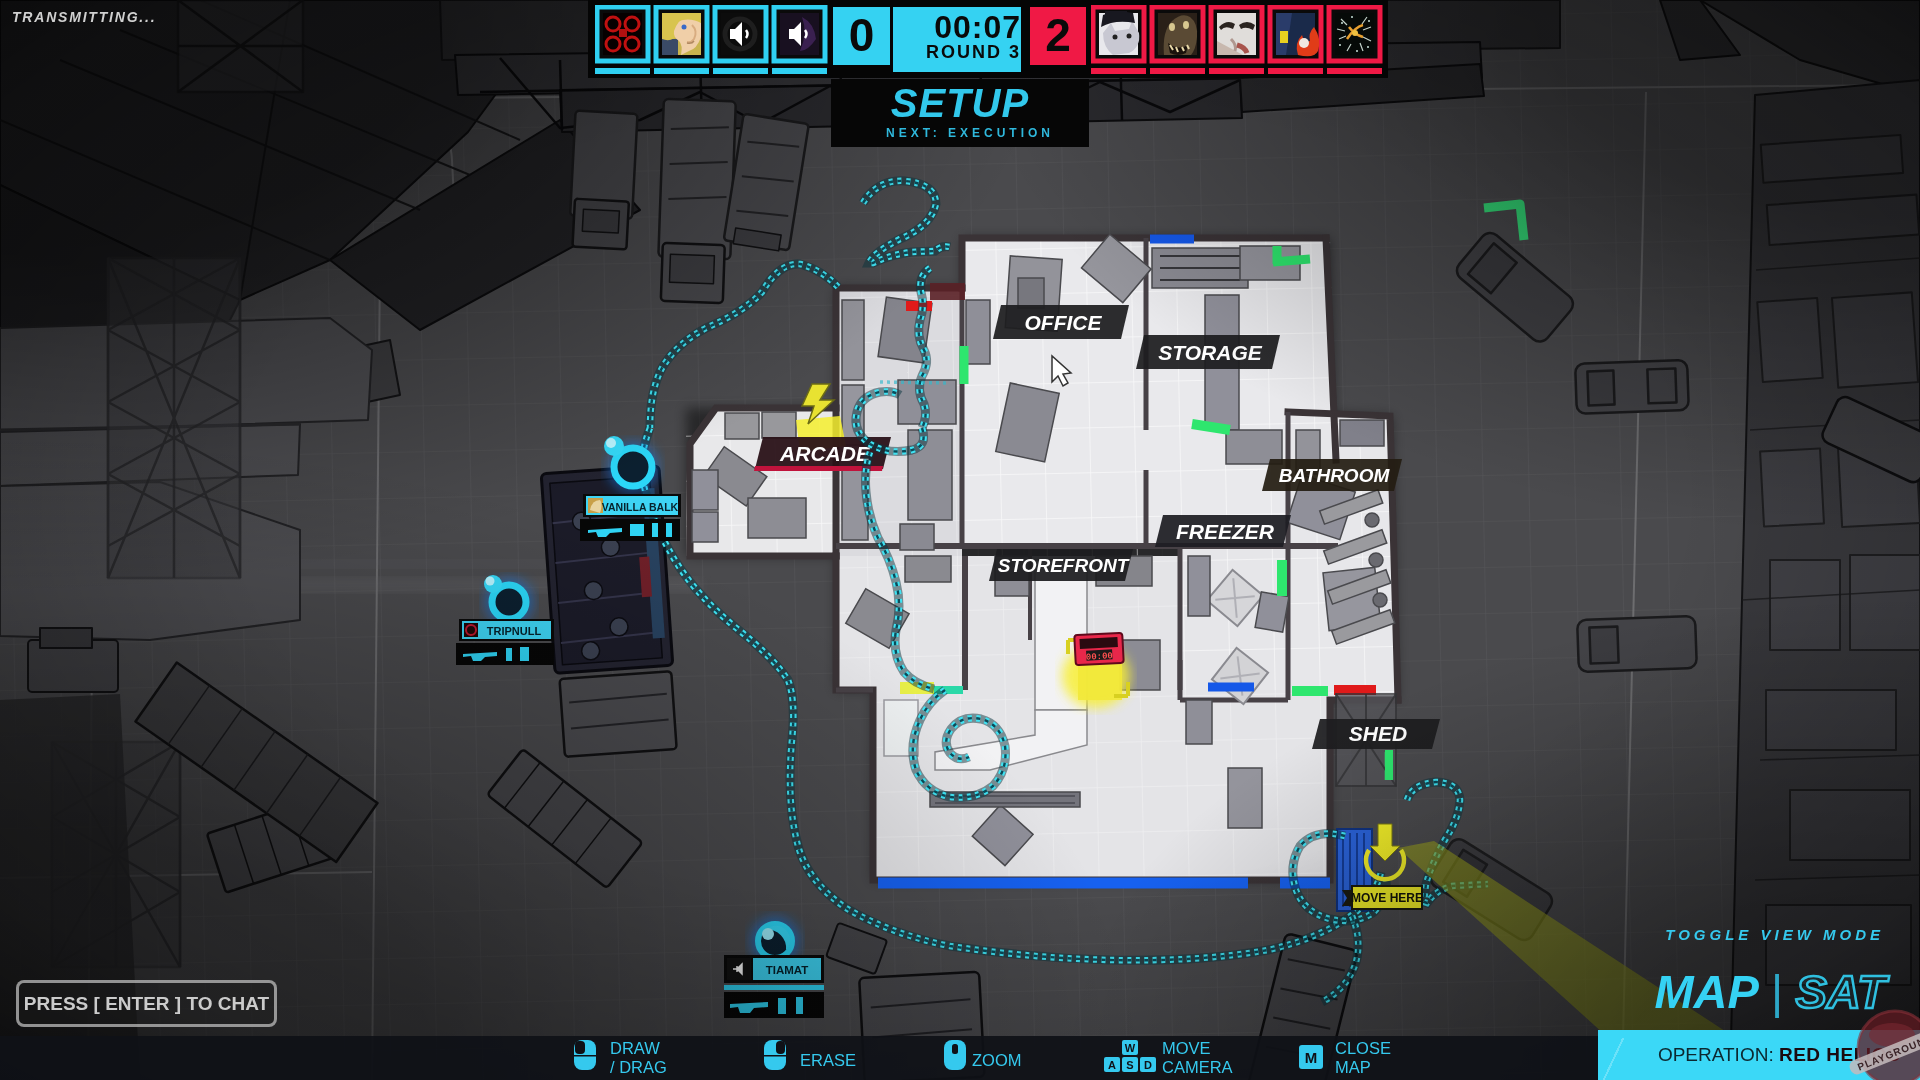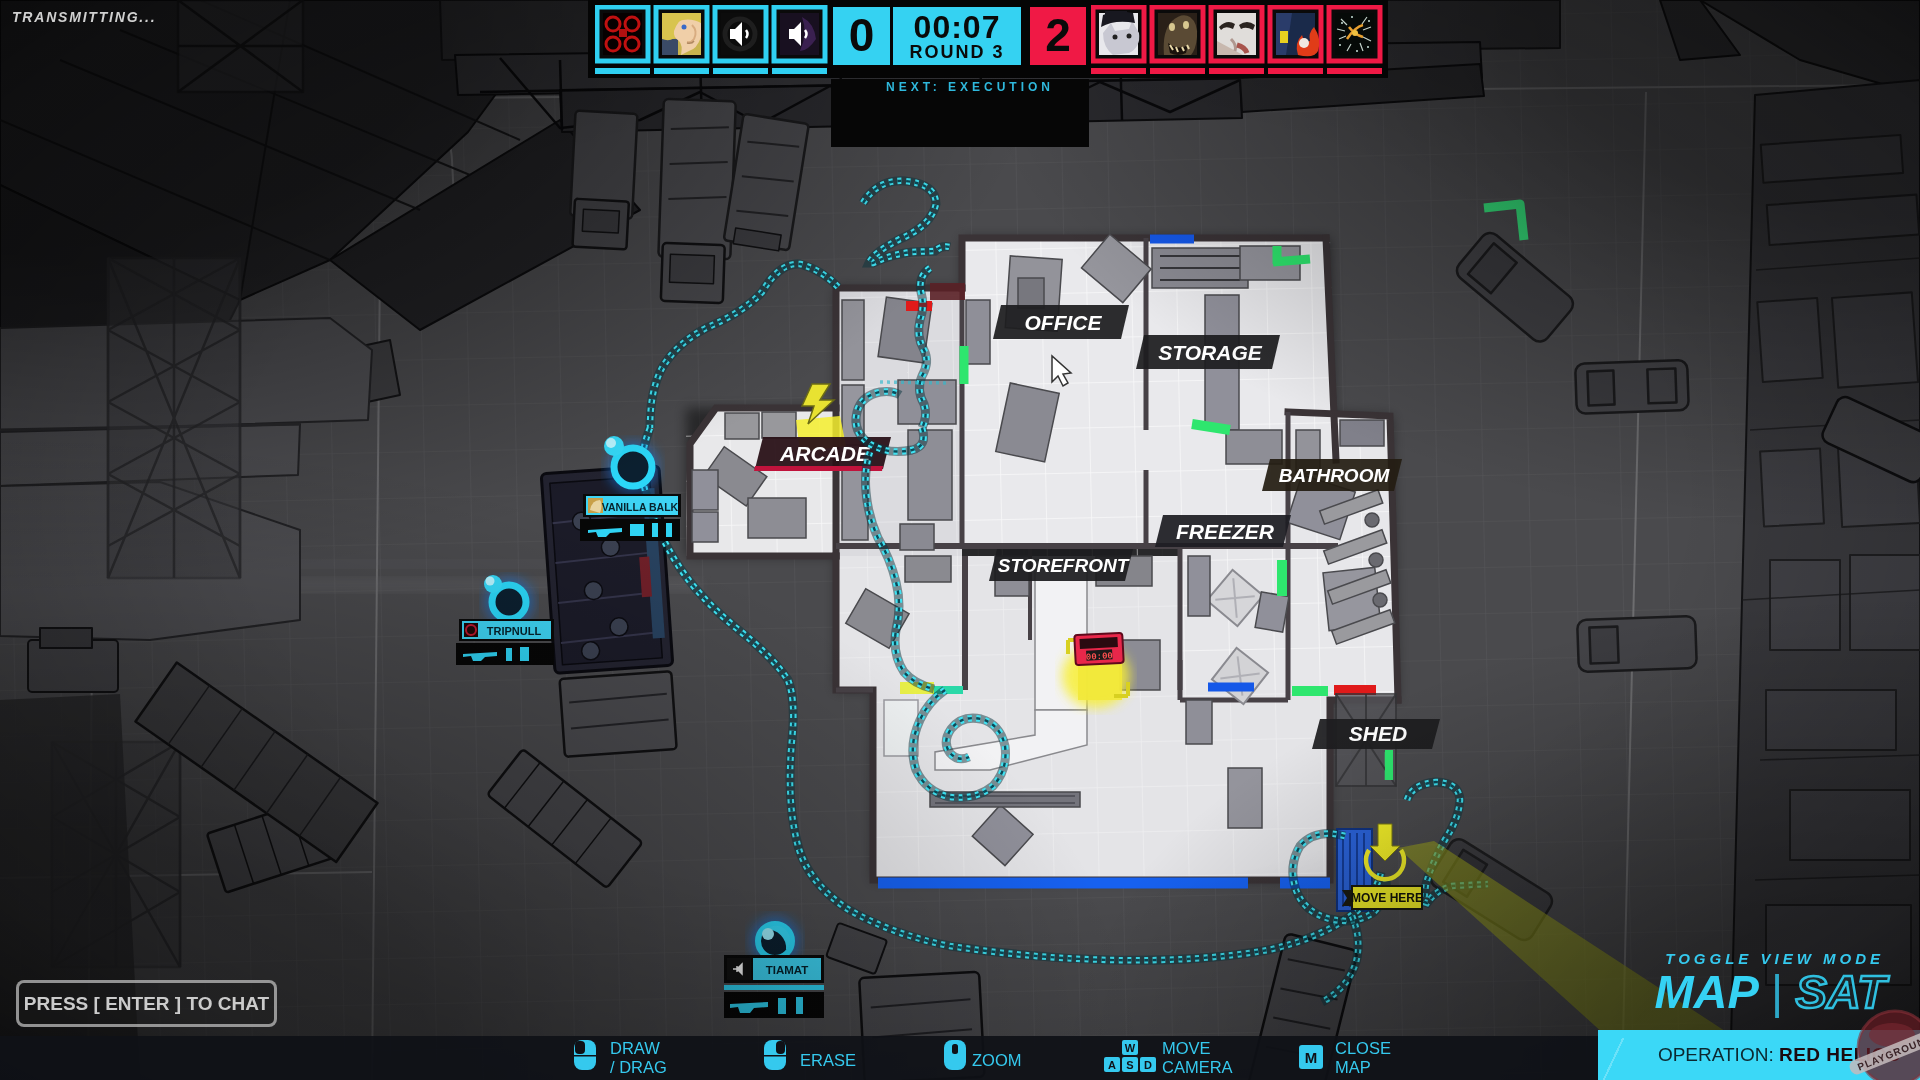--- a/index.html
+++ b/index.html
@@ -703,21 +703,21 @@
           <rect x="8" y="8" width="39" height="42" fill="#181020"></rect>
   <path d="M30,12 q12,6 14,22 q-8,12 -16,12 q8,-18 2,-34" fill="#3a2050"></path>
   <path d="M17,24 h5 l7,-7 v24 l-7,-7 h-5 Z" fill="#fff"></path>
           <path d="M33,25 q3,4 0,8" stroke="#fff" stroke-width="2.5" fill="none"></path>
   <rect x="0" y="63" width="55" height="6" fill="#2fd0f2"></rect>
         </g>
 </svg>
 
 <div class="hud" style="left:833px;top:7px;width:57px;height:58px;background:#35d2f2;color:#0a0a0a;font-weight:bold;font-size:46px;text-align:center;line-height:56px;">0</div>
 
-<div class="hud" style="left:893px;top:7px;width:128px;height:58px;background:#35d2f2;text-align:center;">
+<div class="hud" style="left:893px;top:7px;width:128px;height:65px;background:#35d2f2;text-align:right;">
   <div style="font-size:32px;font-weight:bold;color:#0a0a0a;line-height:36px;margin-top:2px;letter-spacing:1px;">00:07</div>
   <div style="font-size:18px;font-weight:bold;color:#0a0a0a;line-height:14px;letter-spacing:2px;">ROUND 3</div>
 </div>
 
 <div class="hud" style="left:1030px;top:7px;width:56px;height:58px;background:#f01945;color:#0a0a0a;font-weight:bold;font-size:46px;text-align:center;line-height:56px;">2</div>
 
 <svg class="hud" style="left:1091px;top:5px;" width="300" height="72">
 
   <g>
           <rect x="0" y="0" width="55" height="58" fill="#0a0a0a"></rect>
@@ -781,20 +781,21 @@
             <circle cx="13" cy="40" r="1"></circle>
             <circle cx="41" cy="42" r="1"></circle>
             <circle cx="25" cy="12" r="1"></circle>
             <circle cx="30" cy="46" r="1"></circle>
           </g>
   <rect x="0" y="63" width="55" height="6" fill="#f01945"></rect>
         </g>
 </svg>
 
 <div class="hud" style="left:831px;top:79px;width:258px;height:68px;background:#060606;text-align:center;">
+  <div style="font-size:40px;font-weight:bold;font-style:italic;color:#32c8ec;line-height:44px;margin-top:2px;letter-spacing:1px;">SETUP</div>
   <div style="font-size:12px;font-weight:bold;color:#2fb8dc;letter-spacing:4px;line-height:16px;margin-left:20px;">NEXT: EXECUTION</div>
 </div>
 
 <div class="hud" style="left:16px;top:980px;width:255px;height:41px;border:3px solid rgba(200,200,200,0.7);border-radius:8px;background:rgba(30,30,30,0.35);color:#cbcbcb;font-weight:bold;font-size:19px;line-height:41px;text-align:center;">PRESS [ ENTER ] TO CHAT</div>
 
 <div class="hud" style="left:0;top:1036px;width:1920px;height:44px;background:rgba(15,17,23,0.93);"></div>
 <svg class="hud" style="left:560px;top:1038px;" width="860" height="42">
   <g font-family="Liberation Sans, sans-serif" fill="#35c9ee" font-size="16.5">
 
     <g>
@@ -833,21 +834,21 @@
 
     <g transform="translate(725,0)">
             <rect x="14" y="7" width="24" height="24" rx="3" fill="#35c9ee"></rect>
             <text x="26" y="25" font-size="15" font-weight="bold" fill="#0f1117" text-anchor="middle">M</text>
           </g>
     <text x="775" y="16">CLOSE</text>
           <text x="775" y="35">MAP</text>
   </g>
 </svg>
 
-<div class="hud" style="left:1520px;top:950px;width:364px;text-align:right;font-style:italic;font-weight:bold;font-size:15px;letter-spacing:4px;color:#35c9ee;">TOGGLE VIEW MODE</div>
+<div class="hud" style="left:1520px;top:926px;width:364px;text-align:right;font-style:italic;font-weight:bold;font-size:15px;letter-spacing:4px;color:#35c9ee;">TOGGLE VIEW MODE</div>
 <div class="hud" style="left:1520px;top:966px;width:366px;text-align:right;font-style:italic;font-weight:bold;font-size:47px;color:#35d2f4;line-height:52px;white-space:nowrap;">MAP <span style="font-weight:normal;color:#2da8c8;">|</span> <span style="color:rgba(53,210,244,0.06);-webkit-text-stroke:2.5px #2fc0e0;">SAT</span></div>
 
 <div class="hud" style="left:1598px;top:1030px;width:362px;height:50px;background:#3bd8f7;overflow:hidden;">
   <div style="position:absolute;left:-20px;top:8px;width:360px;height:90px;background:linear-gradient(115deg,rgba(255,255,255,0.25) 0 2px,transparent 2px 40px,rgba(255,255,255,0.25) 40px 42px,transparent 42px 80px);"></div>
   <div style="position:relative;font-size:19px;line-height:50px;text-align:center;color:#0c2830;">OPERATION: <b style="color:#1a0b10;letter-spacing:0.5px;">RED HELIOS</b></div>
 </div>
 
 <svg class="hud" style="left:1845px;top:1008px;" width="75" height="72">
   <circle cx="50" cy="40" r="37" fill="#601a22" opacity="0.75"></circle>
   <circle cx="50" cy="40" r="37" fill="none" stroke="#8a3038" stroke-width="3" opacity="0.6"></circle>

